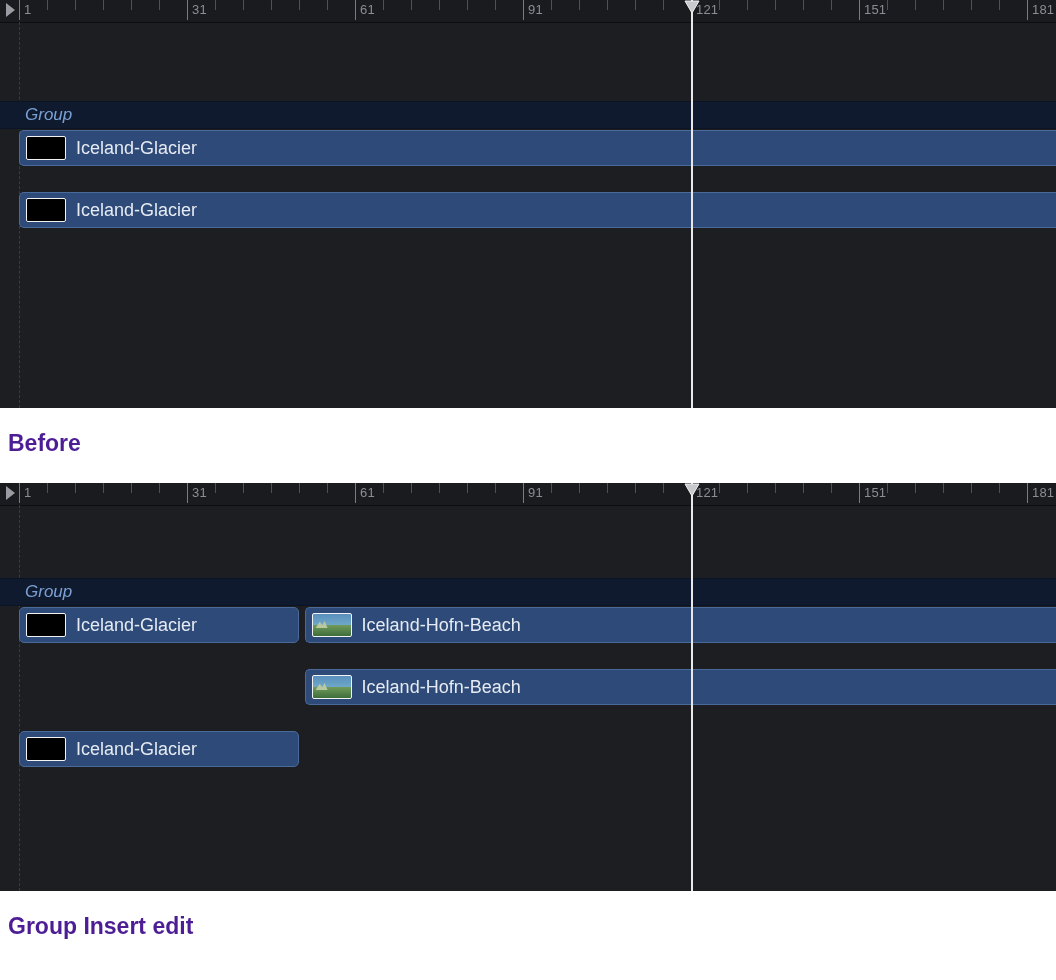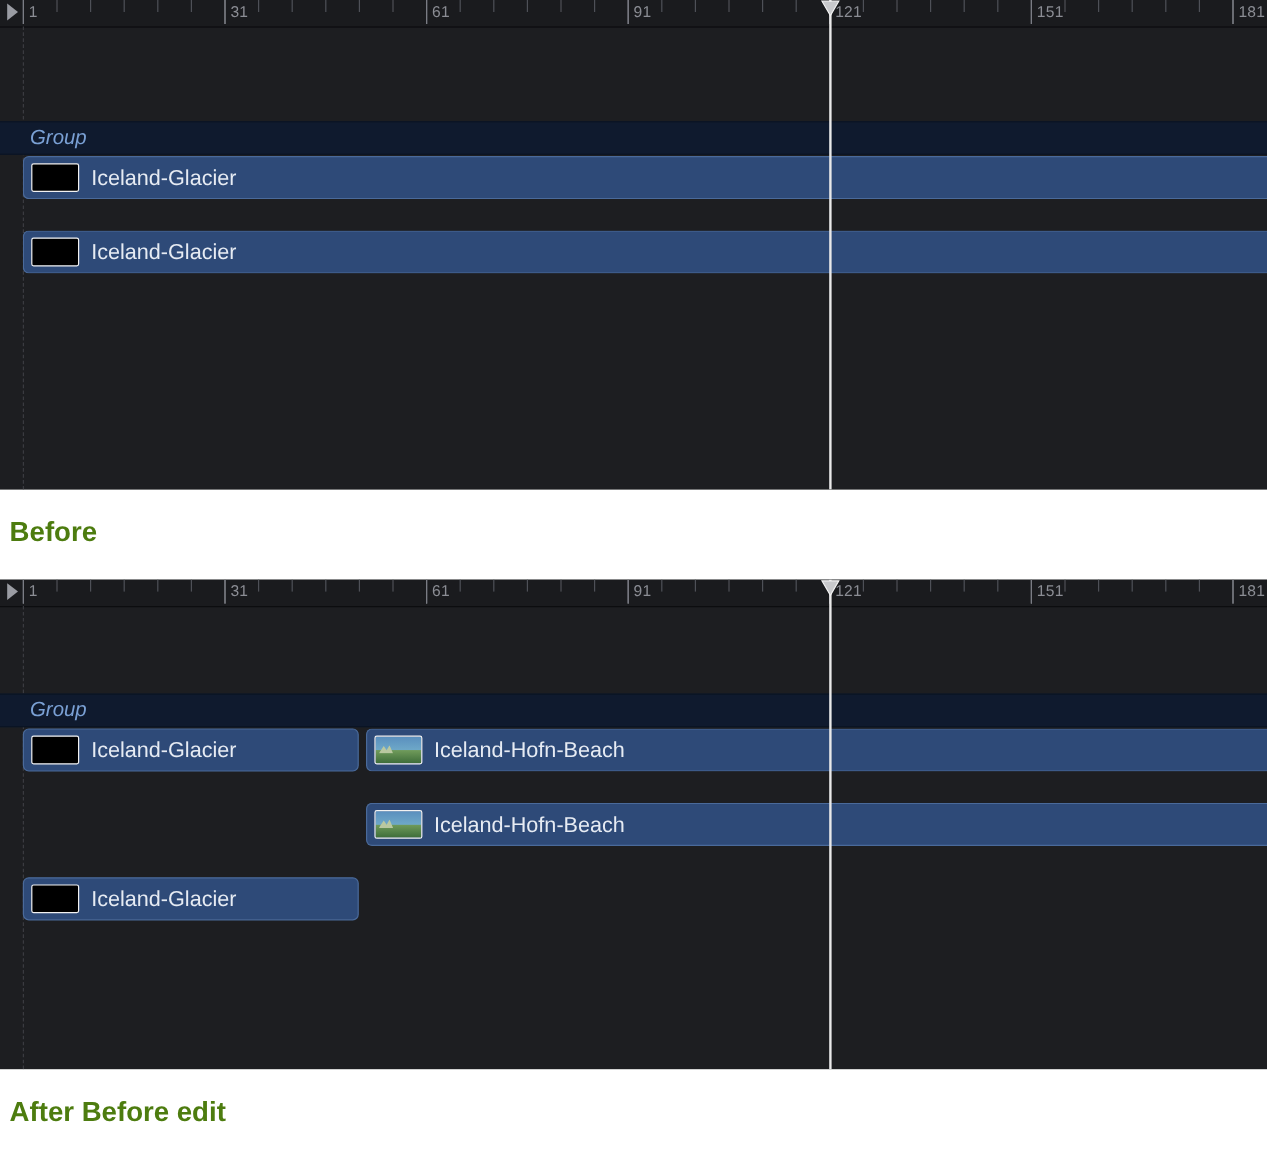--- a/index.html
+++ b/index.html
@@ -21,21 +21,21 @@
   html,body{margin:0;padding:0;}
   body{
     font-family:-apple-system,BlinkMacSystemFont,"Segoe UI",Helvetica,Arial,sans-serif;
     background:var(--divider);
     color:#111;
     width:1056px;
   }
   .caption{
     font-size:23px;
     font-weight:700;
-    color:#4d7c0f;
+    color:#4c1d95;
     padding:22px 8px 26px 8px;
     background:#fff;
   }
   .timeline{
     position:relative;
     background:var(--bg);
     overflow:hidden;
   }
   
   .ruler{
@@ -340,13 +340,13 @@
     <div class="group-slot">
         <div class="clip" style="left: 19px; width: 280px;">
           <div class="thumb "></div>
           <span class="name">Iceland-Glacier</span>
         </div>
       </div>
     <div class="pane-bottom-space"></div>
   </div>
 </div>
 
-<div class="caption">After Before edit</div>
+<div class="caption">Group Insert edit</div>
 
 </body></html>

